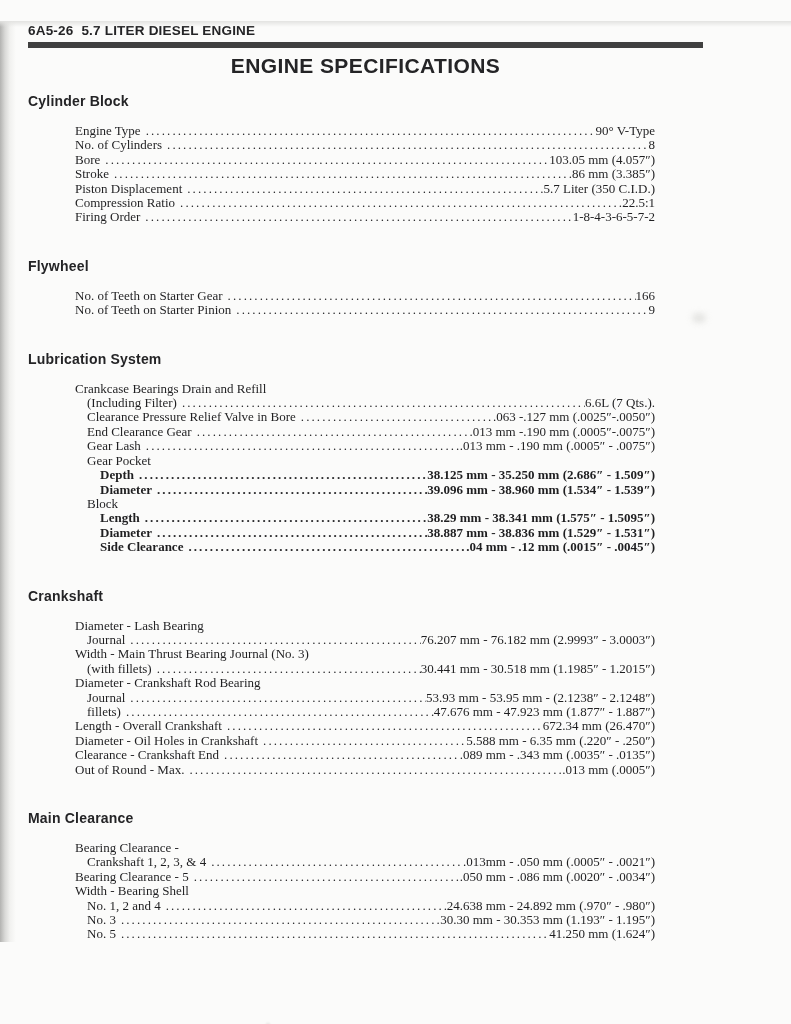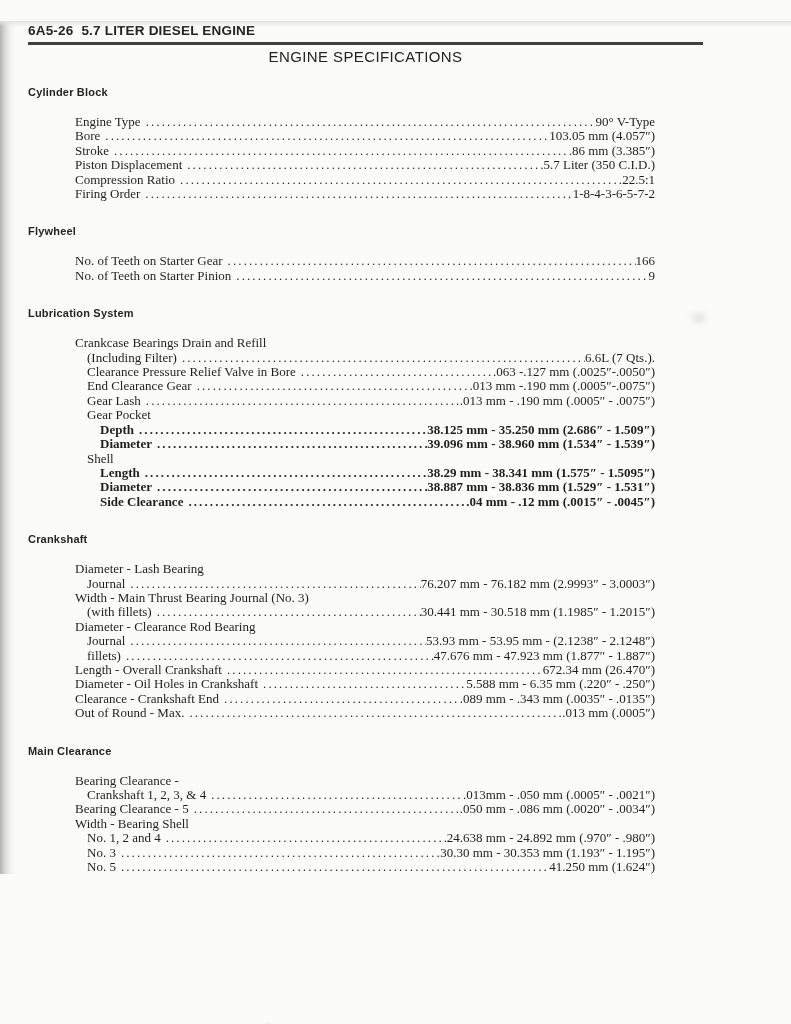--- a/index.html
+++ b/index.html
@@ -28,46 +28,46 @@
   }
   .scan-speck {
     position: absolute; left: 266px; top: 1002px; width: 4px; height: 3px;
     background: #e2e2df; border-radius: 50%; filter: blur(1px);
   }
 
   .page { position: relative; }
 
   .header {
     margin: 21px 88px 0 28px;
-    border-bottom: 3px solid #404040;
+    border-bottom: 6px solid #404040;
     padding-bottom: 3px;
   }
   .header-text {
     font-family: "Liberation Sans", sans-serif;
     font-weight: bold; font-size: 13.5px; line-height: 15px;
     letter-spacing: .2px; color: #242426;
     white-space: pre;
   }
 
   .title {
     font-family: "Liberation Sans", sans-serif;
-    font-weight: normal; font-size: 15px; line-height: 20px;
+    font-weight: bold; font-size: 21px; line-height: 20px;
     letter-spacing: .4px; color: #242426;
     text-align: center;
-    margin: 2px 88px 0 28px;
+    margin: 8px 88px 0 28px;
   }
 
   .sections-wrap { margin: 0 0 0 28px; }
 
-  .section { margin-top: 23px; }
+  .section { margin-top: 34px; }
   .section:first-child { margin-top: 18px; }
 
   .section-heading {
     font-family: "Liberation Sans", sans-serif;
-    font-weight: bold; font-size: 11px; line-height: 15px;
+    font-weight: bold; font-size: 14px; line-height: 15px;
     letter-spacing: .2px; color: #242426;
     margin: 0;
   }
 
   .section-rows {
     margin-top: 15px;
     margin-left: 47px;
     width: 580px;
     font-size: 13px;
   }
@@ -112,20 +112,25 @@
   <div class="sections-wrap">
   <section class="section">
     <h2 class="section-heading">Cylinder Block</h2>
     <div class="section-rows">
           <div class="row indent-0">
             <span class="lab">Engine Type</span>
             <span class="leader"></span>
             <span class="val">90° V-Type</span>
           </div>
           <div class="row indent-0">
+            <span class="lab">No. of Cylinders</span>
+            <span class="leader"></span>
+            <span class="val">8</span>
+          </div>
+          <div class="row indent-0">
             <span class="lab">Bore</span>
             <span class="leader"></span>
             <span class="val">103.05 mm (4.057″)</span>
           </div>
           <div class="row indent-0">
             <span class="lab">Stroke</span>
             <span class="leader"></span>
             <span class="val">86 mm (3.385″)</span>
           </div>
           <div class="row indent-0">
@@ -195,21 +200,21 @@
             <span class="lab">Depth</span>
             <span class="leader"></span>
             <span class="val">38.125 mm - 35.250 mm (2.686″ - 1.509″)</span>
           </div>
           <div class="row indent-2">
             <span class="lab">Diameter</span>
             <span class="leader"></span>
             <span class="val">39.096 mm - 38.960 mm (1.534″ - 1.539″)</span>
           </div>
           <div class="row indent-1">
-            <span class="lab">Shell</span>
+            <span class="lab">Block</span>
           </div>
           <div class="row indent-2">
             <span class="lab">Length</span>
             <span class="leader"></span>
             <span class="val">38.29 mm - 38.341 mm (1.575″ - 1.5095″)</span>
           </div>
           <div class="row indent-2">
             <span class="lab">Diameter</span>
             <span class="leader"></span>
             <span class="val">38.887 mm - 38.836 mm (1.529″ - 1.531″)</span>
@@ -235,21 +240,21 @@
           </div>
           <div class="row indent-0">
             <span class="lab">Width - Main Thrust Bearing Journal (No. 3)</span>
           </div>
           <div class="row indent-1">
             <span class="lab">(with fillets)</span>
             <span class="leader"></span>
             <span class="val">30.441 mm - 30.518 mm (1.1985″ - 1.2015″)</span>
           </div>
           <div class="row indent-0">
-            <span class="lab">Diameter - Clearance Rod Bearing</span>
+            <span class="lab">Diameter - Crankshaft Rod Bearing</span>
           </div>
           <div class="row indent-1">
             <span class="lab">Journal</span>
             <span class="leader"></span>
             <span class="val">53.93 mm - 53.95 mm - (2.1238″ - 2.1248″)</span>
           </div>
           <div class="row indent-1">
             <span class="lab">fillets)</span>
             <span class="leader"></span>
             <span class="val">47.676 mm - 47.923 mm (1.877″ - 1.887″)</span>

